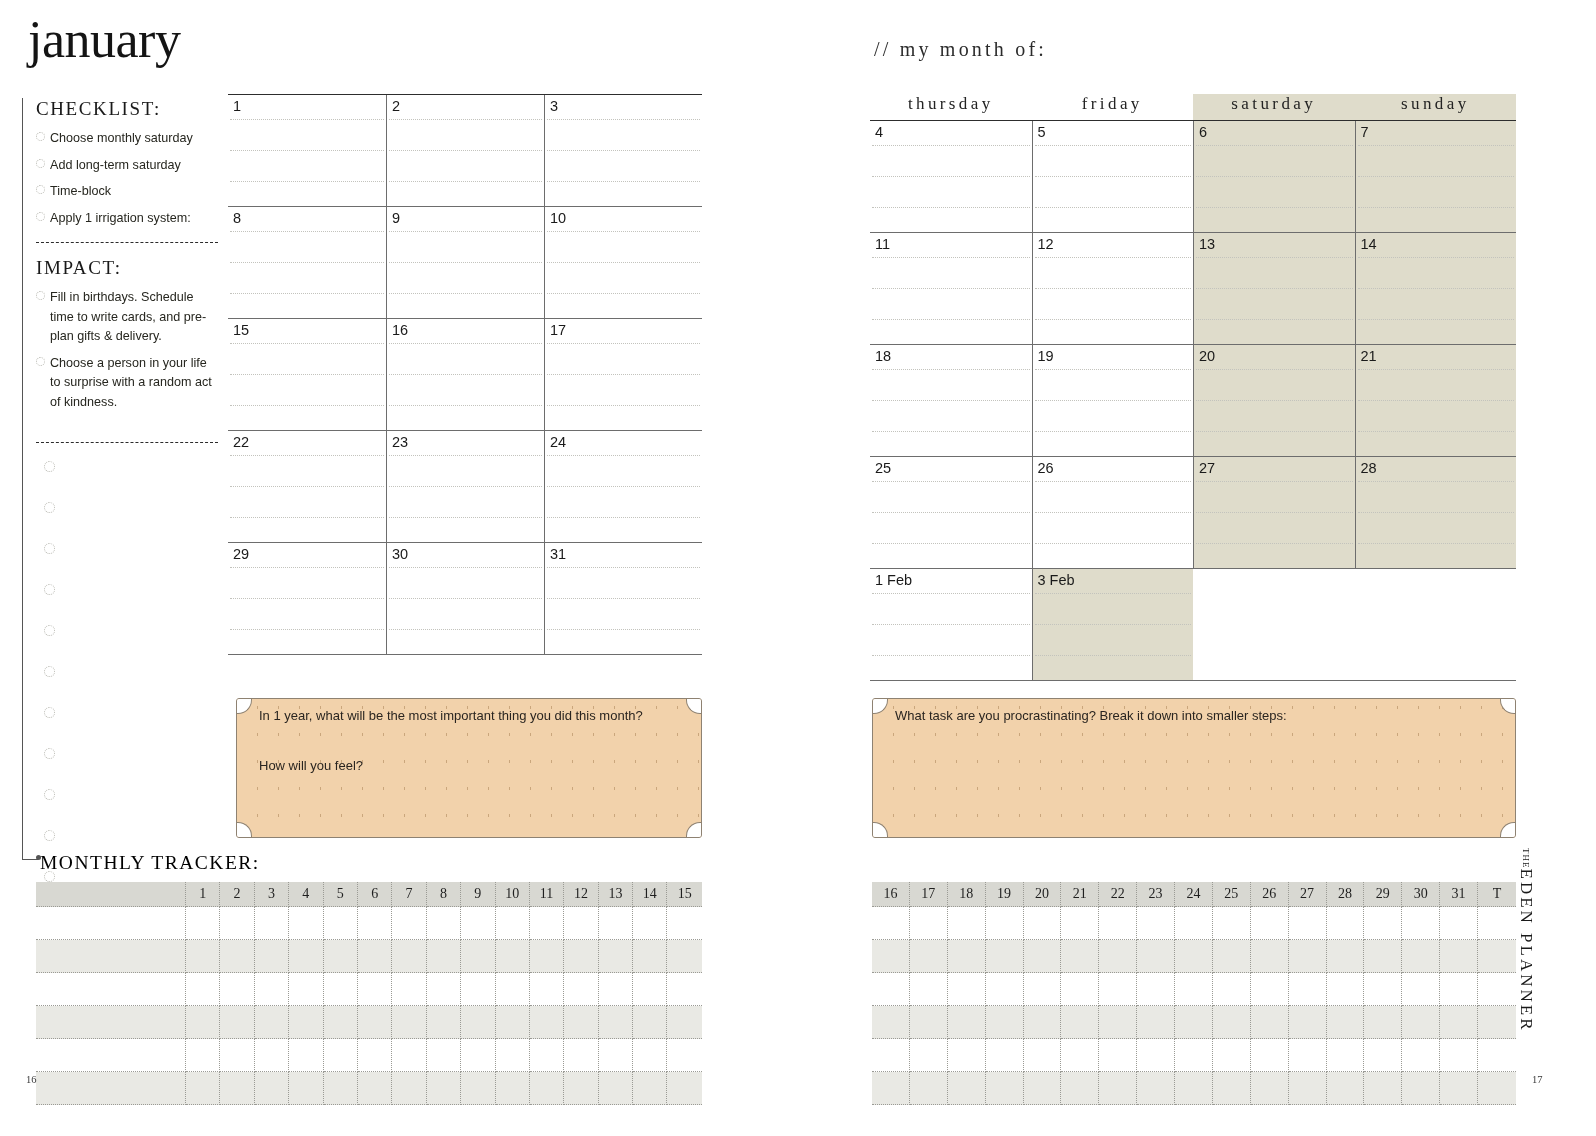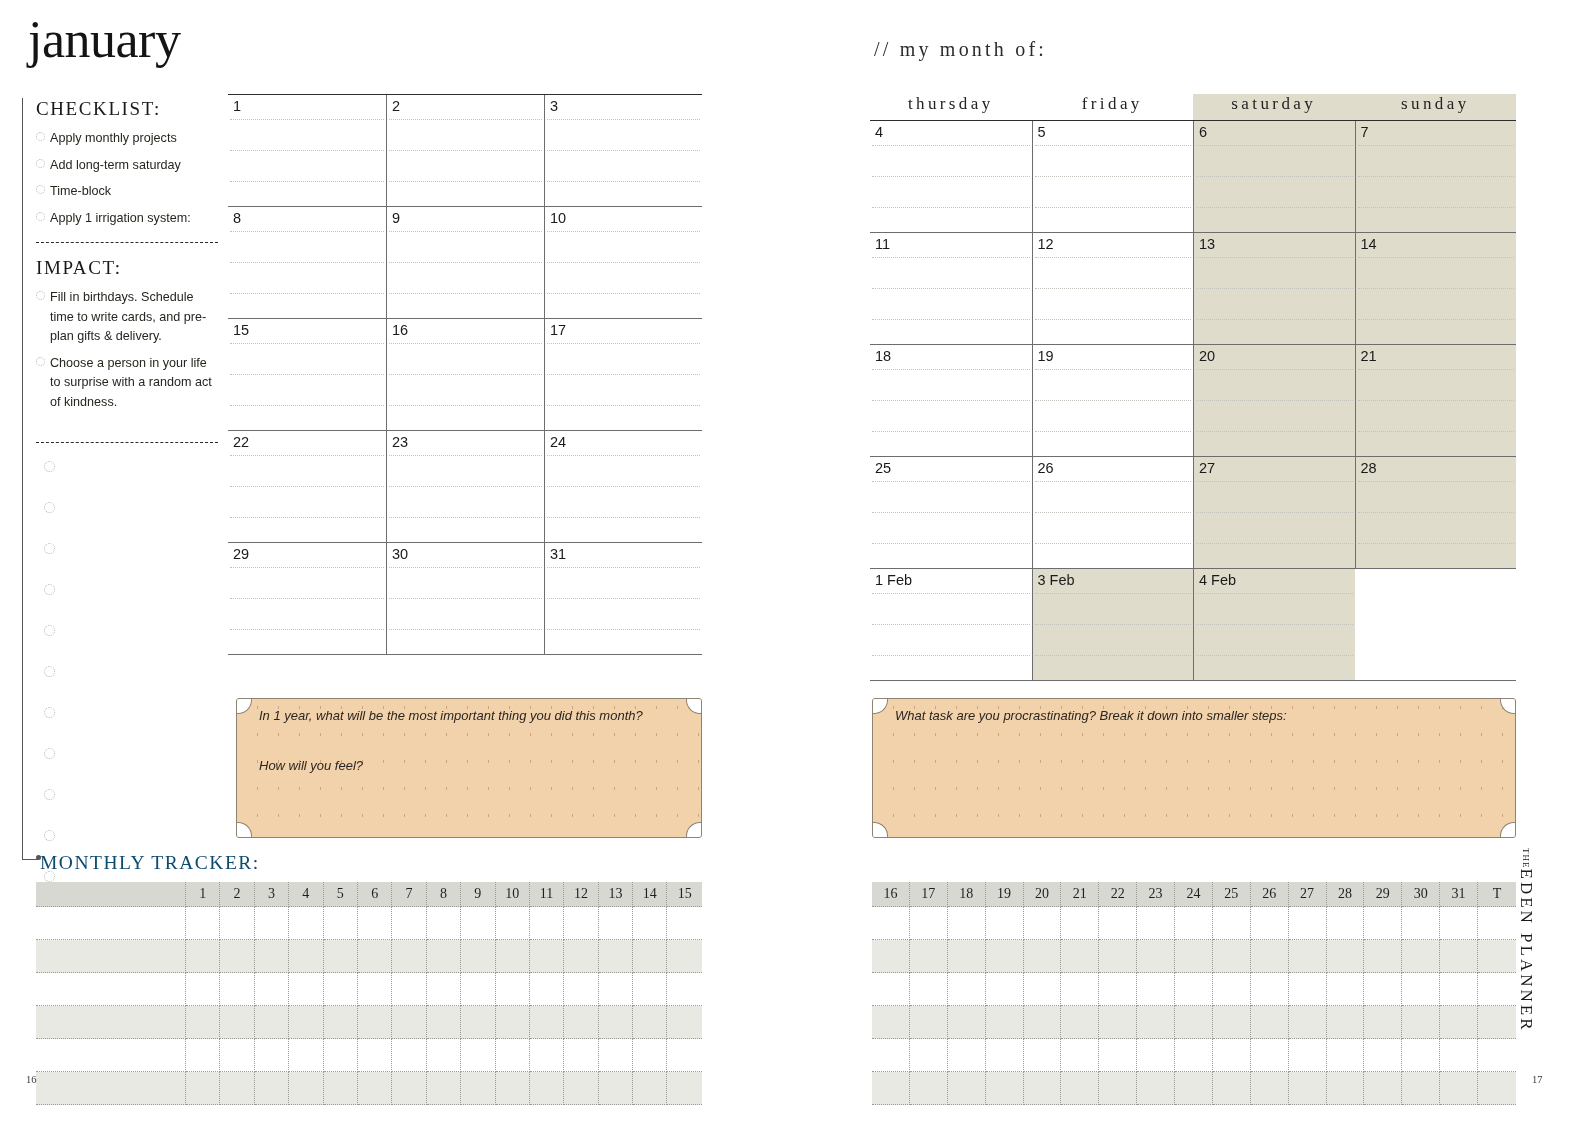--- a/index.html
+++ b/index.html
@@ -58,21 +58,21 @@
     width: 182px; height: 0;
     border-top: 1.6px dashed #2b2b2b;
     margin: 14px 0 14px 0;
   }
   .blank-circles { margin-top: 18px; }
   .blank-circles .circ { width: 11px; height: 11px; margin: 0 0 30px 8px; }
 
   .tracker-label {
     position: absolute; left: 40px; top: 852px;
     font-family: "Liberation Serif", serif;
-    font-size: 19.5px; letter-spacing: 1.5px; color: #0c4a6e;
+    font-size: 19.5px; letter-spacing: 1.5px; color: #000000;
   }
 
   
   .cal { position: absolute; }
   .cal-left  { left: 228px; top: 94px; width: 474px; }
   .cal-right { left: 870px; top: 94px; width: 646px; }
 
   .dow-row { display: flex; }
   .dow {
     font-family: "Liberation Serif", serif;
@@ -102,21 +102,20 @@
   .rule.r2 { top: 55px; }
   .rule.r3 { top: 86px; }
 
   
   .prompt {
     position: absolute;
     background: #f2d2ab;
     border: 1.4px solid #8e8272;
     border-radius: 3px;
     overflow: hidden;
-    font-style: italic;
   }
   .prompt.left  { left: 236px; top: 698px; width: 466px; height: 140px; }
   .prompt.right { left: 872px; top: 698px; width: 644px; height: 140px; }
   .prompt .dotfield {
     position: absolute; inset: 0;
     background-image: radial-gradient(#c39e74 0.9px, transparent 1px);
     background-size: 21px 27px;
     background-position: 10px 22px;
     opacity: .85;
   }
@@ -193,21 +192,21 @@
     <div class="month-title">january</div>
 
     <div class="sidebar-bracket"></div>
     <div class="bracket-dot"></div>
 
     <div class="sidebar">
       <div class="sec-head">CHECKLIST:</div>
 
       <div class="ck-item">
         <span class="circ"></span>
-        <span>Apply monthly projects</span>
+        <span>Choose monthly saturday</span>
       </div>
       <div class="ck-item">
         <span class="circ"></span>
         <span>Add long-term saturday</span>
       </div>
       <div class="ck-item">
         <span class="circ"></span>
         <span>Time-block</span>
       </div>
       <div class="ck-item">
@@ -674,28 +673,20 @@
           <div class="cell" style="width: 161.5px;">
             <div class="daynum">1 Feb</div>
             <div class="rules">
               <div class="rule r1"></div>
               <div class="rule r2"></div>
               <div class="rule r3"></div>
             </div>
           </div>
           <div class="cell shade" style="width: 161.5px;">
             <div class="daynum">3 Feb</div>
-            <div class="rules">
-              <div class="rule r1"></div>
-              <div class="rule r2"></div>
-              <div class="rule r3"></div>
-            </div>
-          </div>
-          <div class="cell shade" style="width: 161.5px;">
-            <div class="daynum">4 Feb</div>
             <div class="rules">
               <div class="rule r1"></div>
               <div class="rule r2"></div>
               <div class="rule r3"></div>
             </div>
           </div>
         </div>
       </div>
 
     <div class="prompt right">

